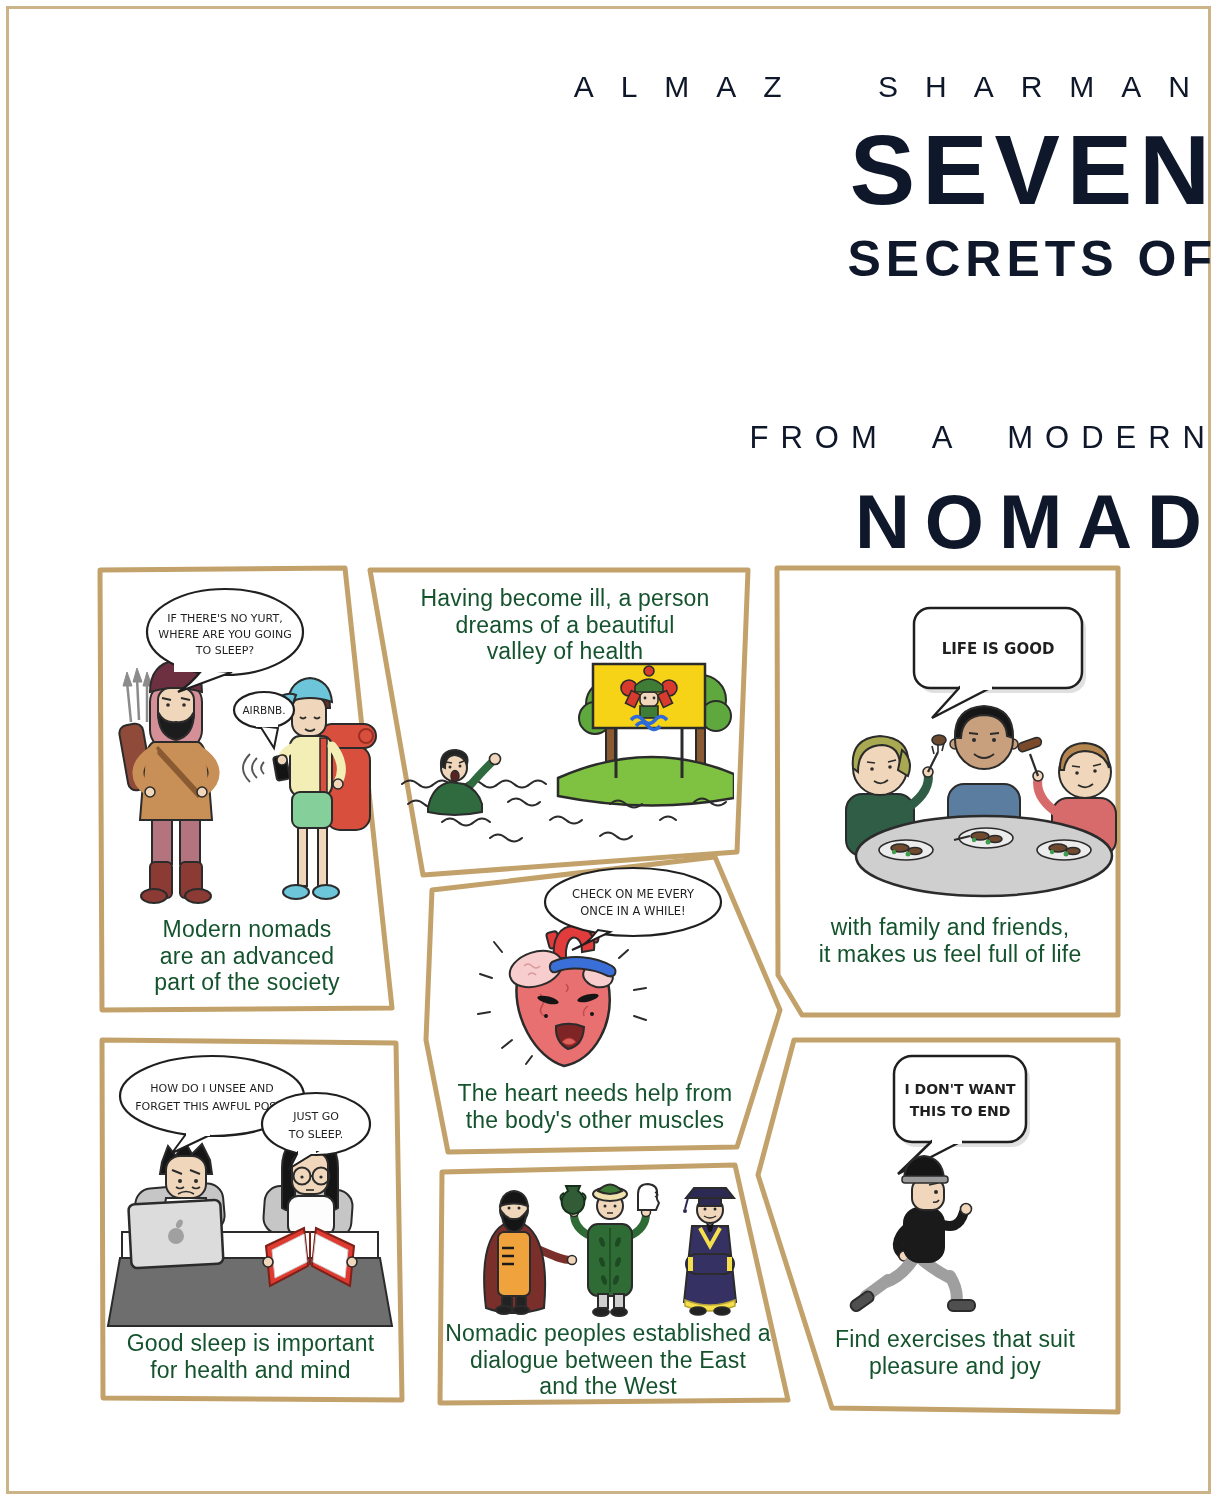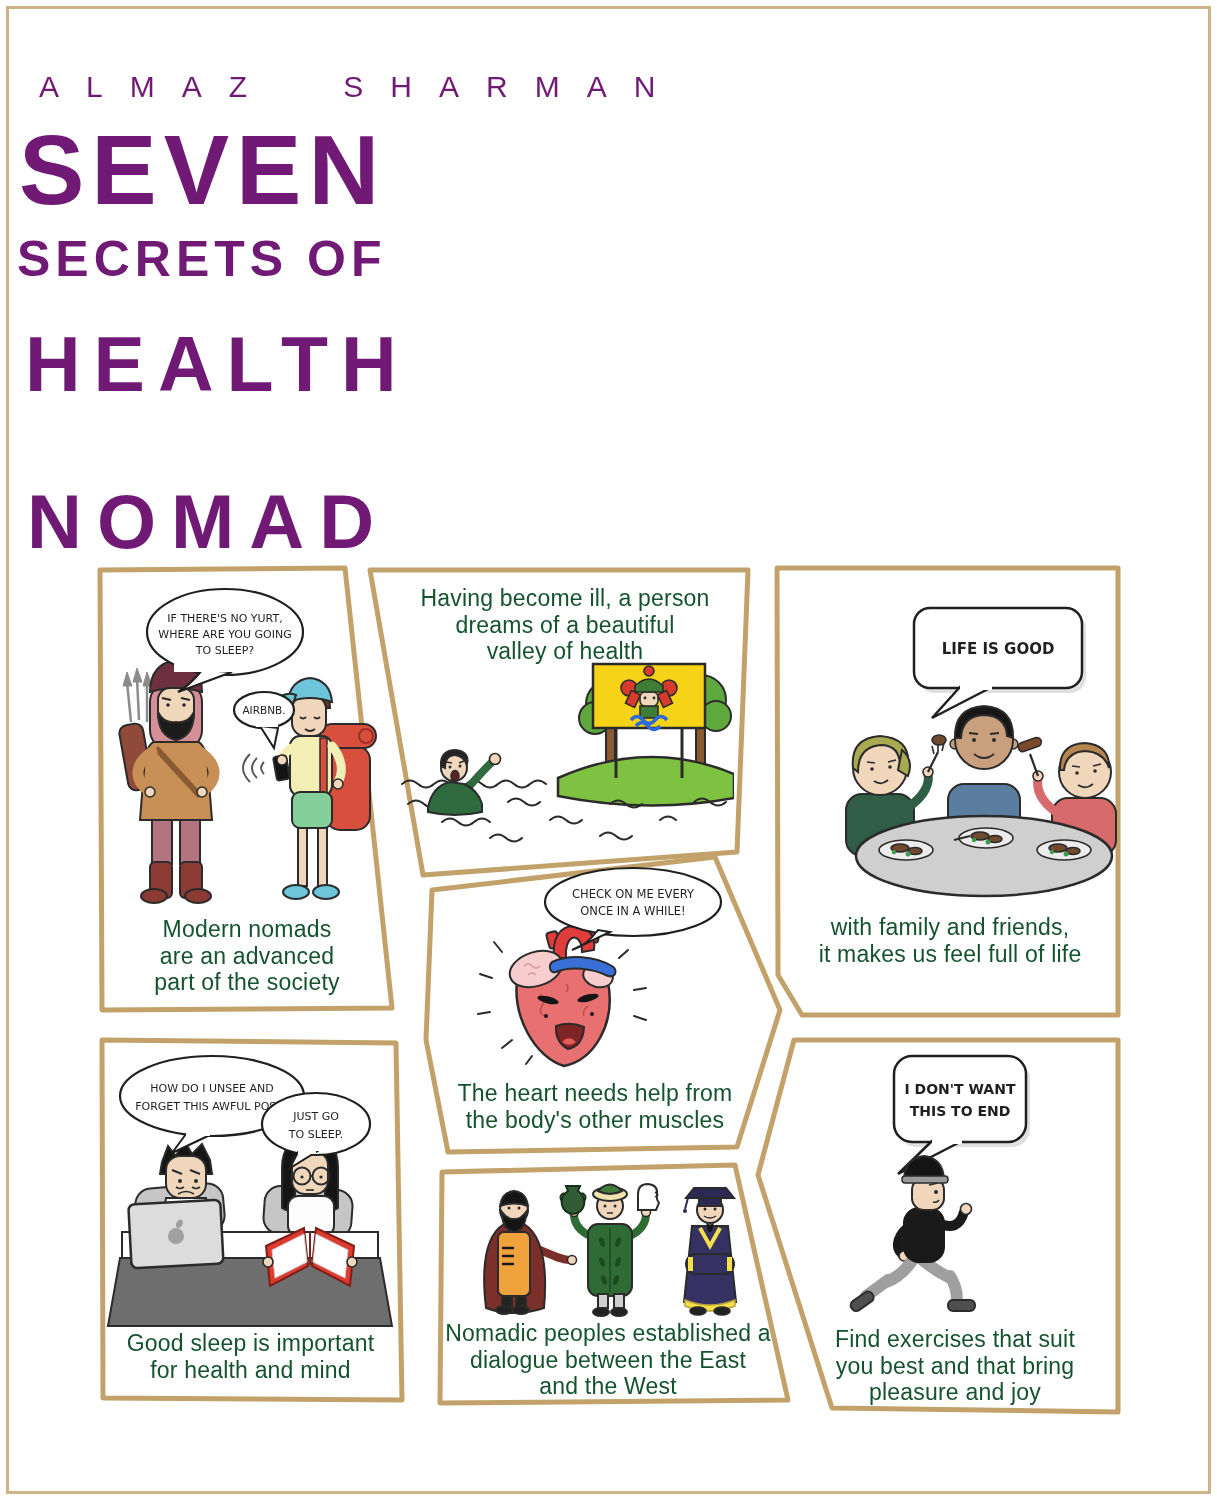--- a/index.html
+++ b/index.html
@@ -1,20 +1,20 @@
 <!DOCTYPE html>
 <html><head>
 <meta charset="utf-8">
 <style>
   html,body{margin:0;padding:0;background:#ffffff;}
   .poster{position:relative;width:1217px;height:1500px;background:#ffffff;overflow:hidden;
           font-family:"Liberation Sans",sans-serif;}
   .frame{position:absolute;inset:6px;border:3px solid #cdb488;pointer-events:none;}
   .layer{position:absolute;left:0;top:0;}
-  .ttl{position:absolute;left:12px;right:0;text-align:left;color:#701a75;white-space:nowrap;}
+  .ttl{position:absolute;left:12px;right:0;text-align:right;color:#0f172a;white-space:nowrap;}
   .author{top:70px;font-size:30px;font-weight:400;letter-spacing:27px;text-indent:27px;word-spacing:34px;}
   .t-seven{top:114px;font-size:98px;font-weight:700;letter-spacing:7px;text-indent:7px;}
   .t-secrets{top:230px;font-size:50px;font-weight:700;letter-spacing:5px;text-indent:5px;}
   .t-health{top:320px;font-size:77px;font-weight:700;letter-spacing:13px;text-indent:13px;}
   .t-from{top:420px;font-size:31px;font-weight:400;letter-spacing:12px;text-indent:12px;word-spacing:24px;}
   .t-nomad{top:464px;font-size:76px;font-weight:700;letter-spacing:15px;text-indent:15px;margin-top:14px;}
   .caption{position:absolute;text-align:center;color:#14532d;font-size:23px;line-height:26.5px;
            font-weight:400;letter-spacing:0.2px;}
   .caption div{white-space:nowrap;}
   .bt{font-family:"DejaVu Sans",sans-serif;fill:#1f1f1f;}
@@ -23,21 +23,21 @@
 </head>
 <body>
 
 <div class="poster">
 
   <div class="frame"></div>
 
   <div class="ttl author">ALMAZ SHARMAN</div>
   <div class="ttl t-seven">SEVEN</div>
   <div class="ttl t-secrets">SECRETS OF</div>
-  <div class="ttl t-health">HEALTH</div>
+  <div class="ttl t-from">FROM A MODERN</div>
   <div class="ttl t-nomad">NOMAD</div>
 
   <svg class="layer" width="1217" height="1500" viewBox="0 0 1217 1500">
     <g fill="#ffffff" stroke="#c2a26a" stroke-width="5" stroke-linejoin="round">
       <polygon points="100,570 345,568 392,1008 102,1010"></polygon>
       <polygon points="370,570 748,570 737,852 423,875"></polygon>
       <polygon points="777,568 1118,568 1118,1015 802,1015 778,975"></polygon>
       <polygon points="432,890 715,857 780,1010 737,1147 448,1152 426,1040"></polygon>
       <polygon points="102,1040 396,1043 402,1400 103,1398"></polygon>
       <polygon points="442,1172 735,1165 788,1400 440,1403"></polygon>
@@ -471,17 +471,16 @@
       <circle cx="164" cy="157" r="5.5" fill="#f0d7bb" stroke-width="1.6"></circle>
       <rect x="110" y="126" width="32" height="32" rx="12" fill="#f0d7bb"></rect>
       <circle cx="134" cy="140" r="2" fill="#2b2b2b" stroke="none"></circle>
       <path d="M127,133 l9,-2 M131,150 q4,1 6,-2" fill="none" stroke-width="1.7"></path>
       <path d="M102,126 Q104,106 122,104 Q140,106 142,126 L102,126 Z" fill="#151515"></path>
       <rect x="100" y="124" width="46" height="7" rx="3" fill="#9a9a9a" stroke-width="1.5"></rect>
     </g>
   </svg>
   <div class="caption" style="left:800px;top:1326px;width:310px">
     <div>Find exercises that suit</div>
-    <div>you best and that bring</div>
     <div>pleasure and joy</div>
   </div>
 
 </div>
 
 </body></html>

